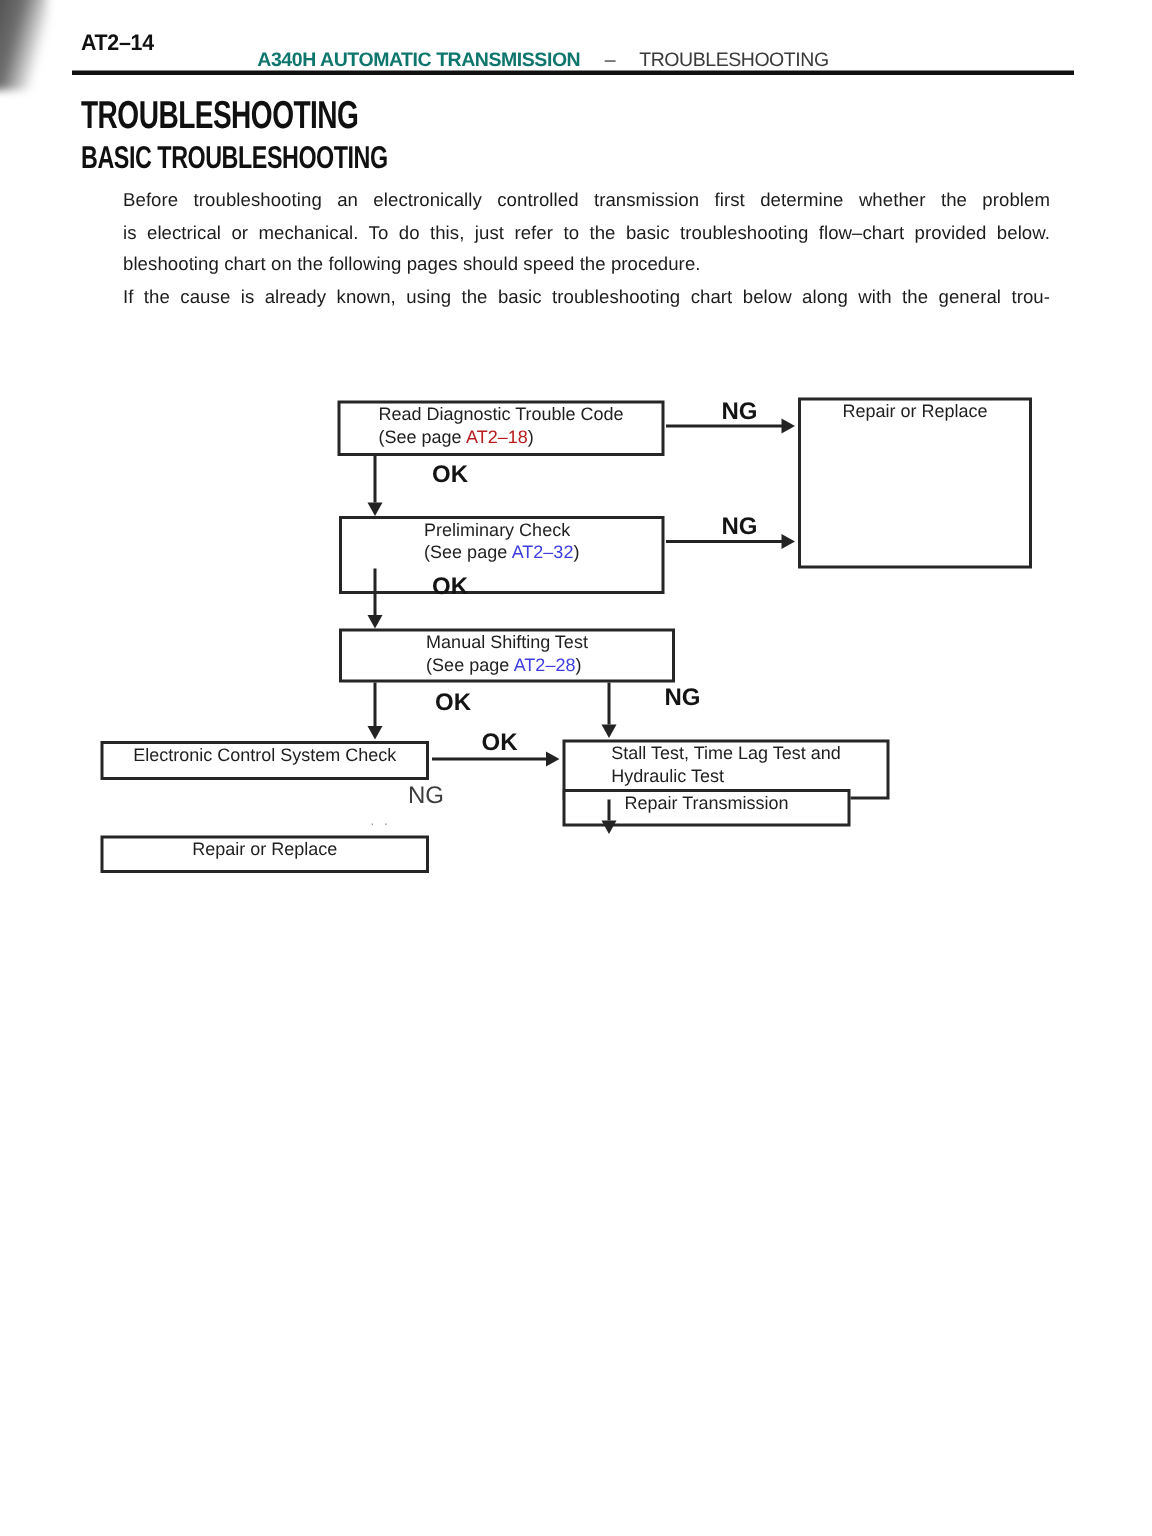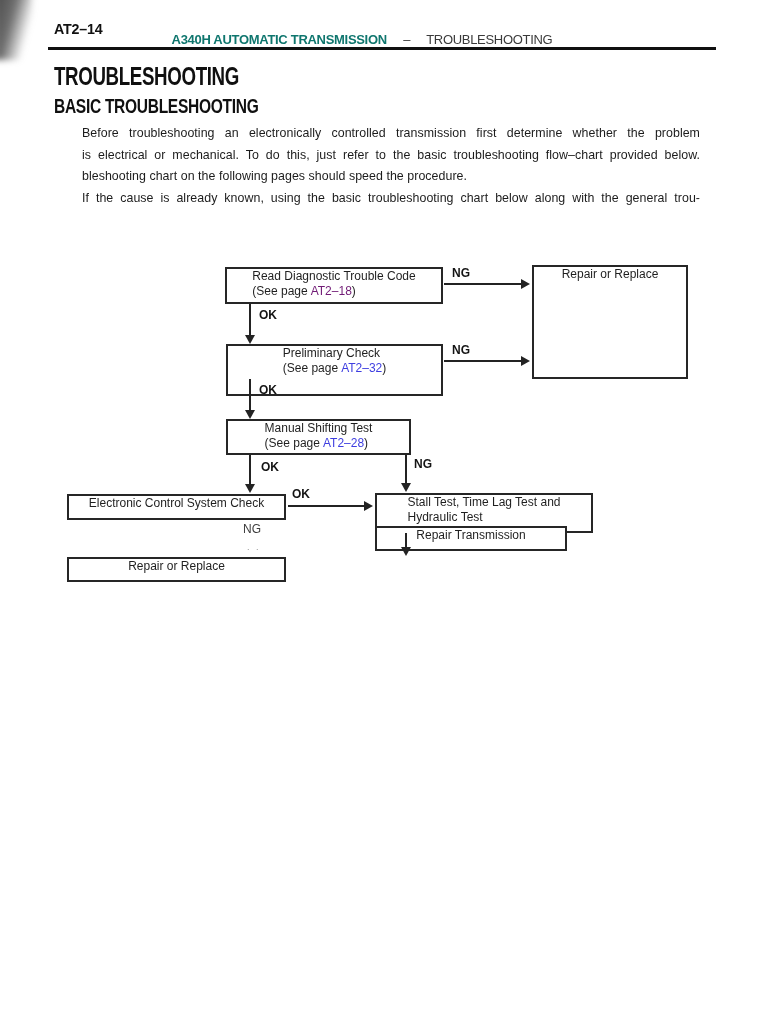--- a/index.html
+++ b/index.html
@@ -57,21 +57,21 @@
   .ah-down {
     position:absolute; width:0; height:0;
     border-left:5px solid transparent; border-right:5px solid transparent;
     border-top:9px solid #232323;
   }
   .ah-right {
     position:absolute; width:0; height:0;
     border-top:5px solid transparent; border-bottom:5px solid transparent;
     border-left:9px solid #232323;
   }
-  .flabel { position:absolute; font-size:12px; font-weight:bold; color:#141414; }
+  .flabel { position:absolute; font-size:16px; font-weight:bold; color:#141414;margin-left:29px; }
   .flabel.light { font-weight:normal; color:#3d3d3d; }
   .dots { position:absolute; font-size:9px; color:#8f8f8f; letter-spacing:2px; }
 </style>
 </head>
 <body>
 
 <div class="page">
 
   <div class="corner-shadow"></div>
 
@@ -94,35 +94,35 @@
     <div class="pl last">bleshooting chart on the following pages should speed the procedure.</div>
     <div class="pl">If the cause is already known, using the basic troubleshooting chart below along with the general trou-</div>
   </div>
 
   <div class="flow">
 
     <div class="fbox" style="left:225px; top:267px; width:218px; height:37px;">
       <div class="inner">
         <div>Read Diagnostic Trouble Code</div>
         <div>
-          <span>(See page</span><span class="see-link link-colored" style="color: #701a75;">AT2–18</span><span>)</span>
+          <span>(See page</span><span class="see-link link-colored" style="color: #b91c1c;">AT2–18</span><span>)</span>
         </div>
       </div>
     </div>
 
     <div class="fbox" style="left:226px; top:344px; width:217px; height:52px;">
       <div class="inner">
         <div>Preliminary Check</div>
         <div>
           <span>(See page</span><span class="see-link link-colored" style="color: rgb(61, 61, 224);">AT2–32</span><span>)</span>
         </div>
       </div>
     </div>
 
-    <div class="fbox" style="left:226px; top:419px; width:185px; height:36px;">
+    <div class="fbox" style="left:226px; top:419px; width:224px; height:36px;">
       <div class="inner">
         <div>Manual Shifting Test</div>
         <div>
           <span>(See page</span><span class="see-link link-colored" style="color: rgb(61, 61, 224);">AT2–28</span><span>)</span>
         </div>
       </div>
     </div>
 
     <div class="fbox" style="left:532px; top:265px; width:156px; height:114px;">
       <div class="ctr">Repair or Replace</div>

